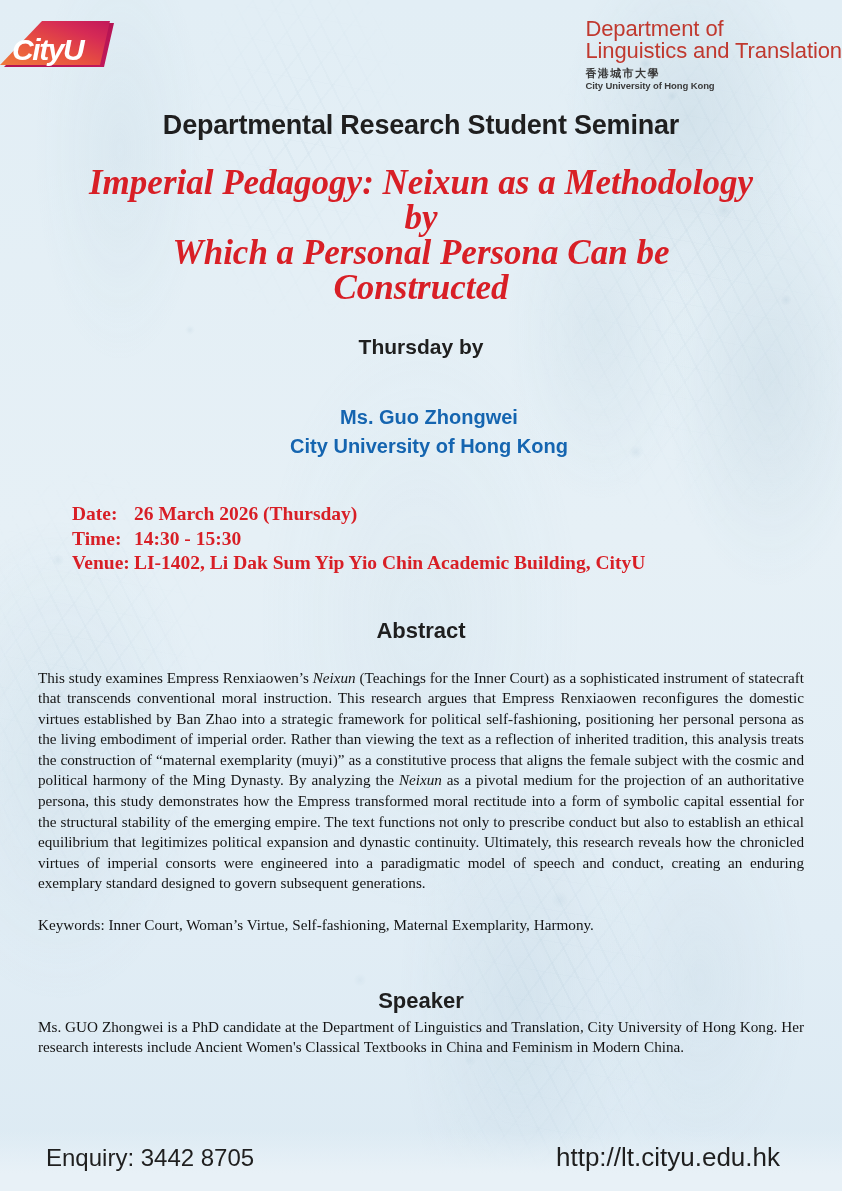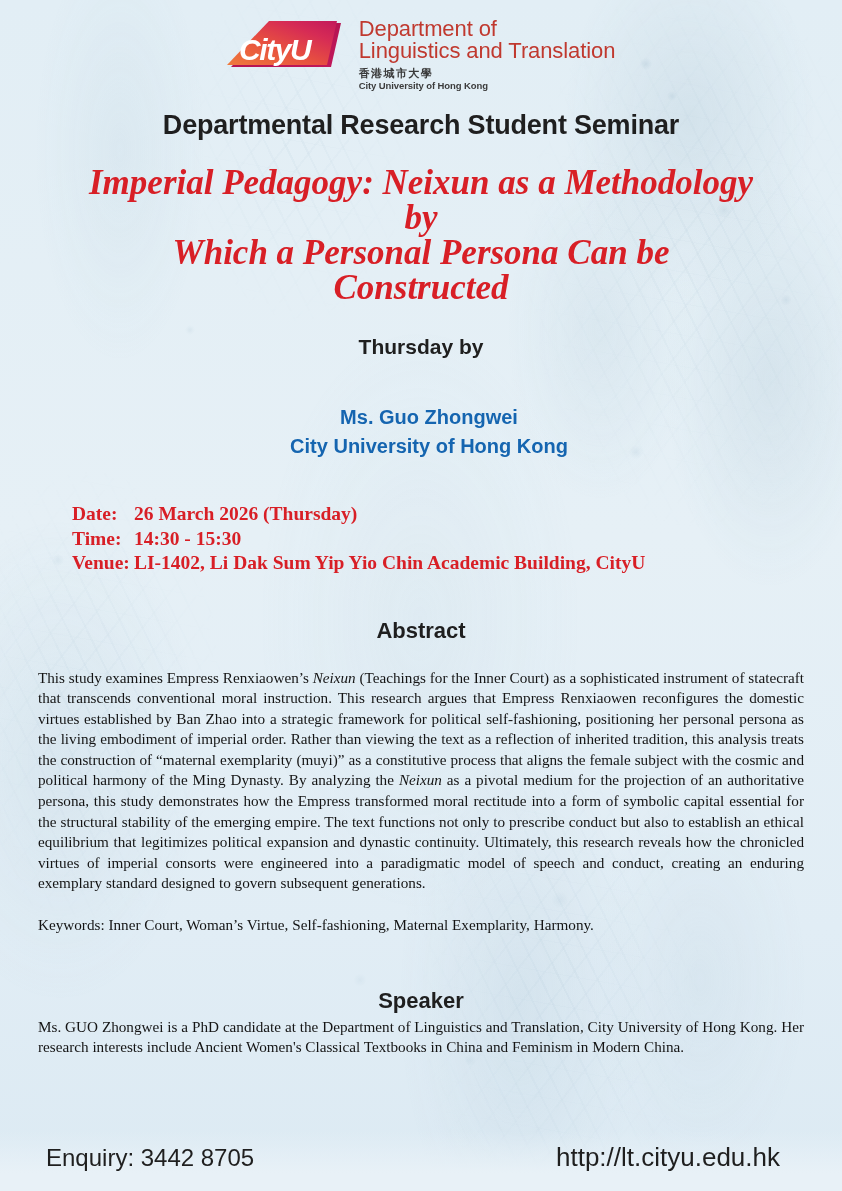--- a/index.html
+++ b/index.html
@@ -84,21 +84,21 @@
     position: relative;
     z-index: 3;
     width: 842px;
     height: 1191px;
   }
 
   
   .header {
     display: flex;
     align-items: center;
-    justify-content: center;
+    justify-content: space-between;
     gap: 14px;
     padding-top: 24px;
     height: 82px;
     box-sizing: border-box;
   }
   .logo-mark {
     position: relative;
     width: 118px;
     height: 66px;
     flex: none;

